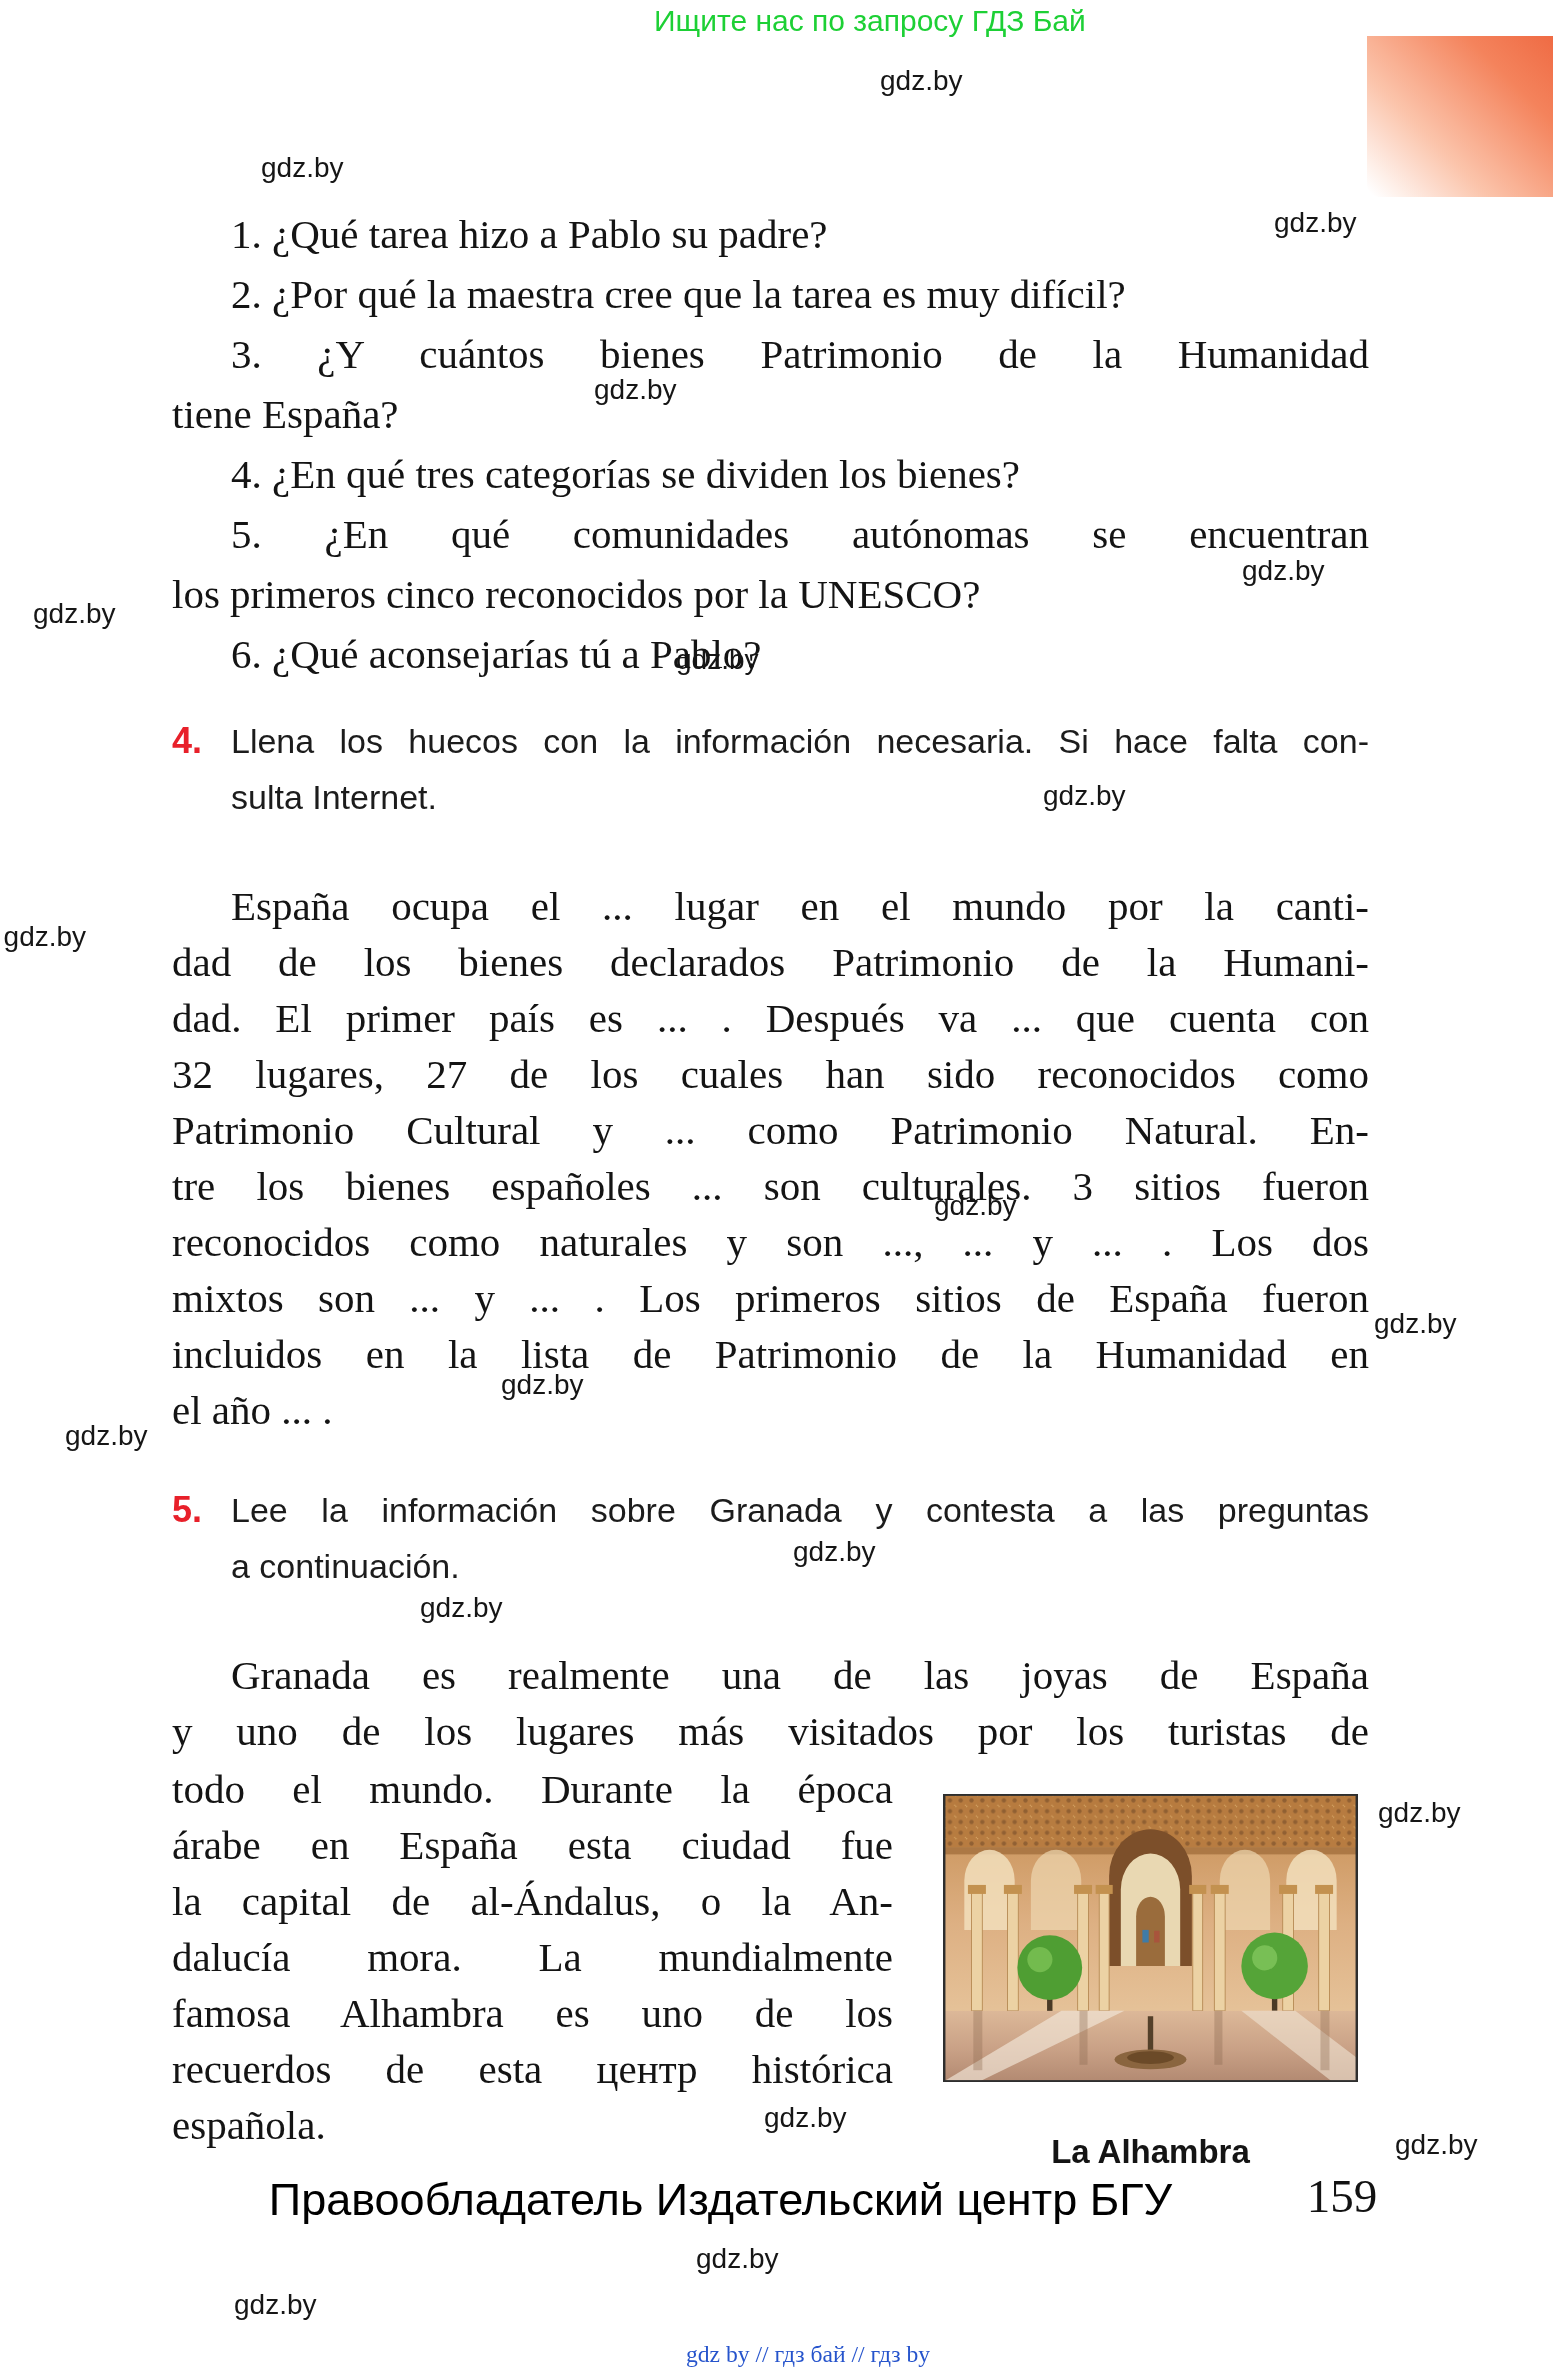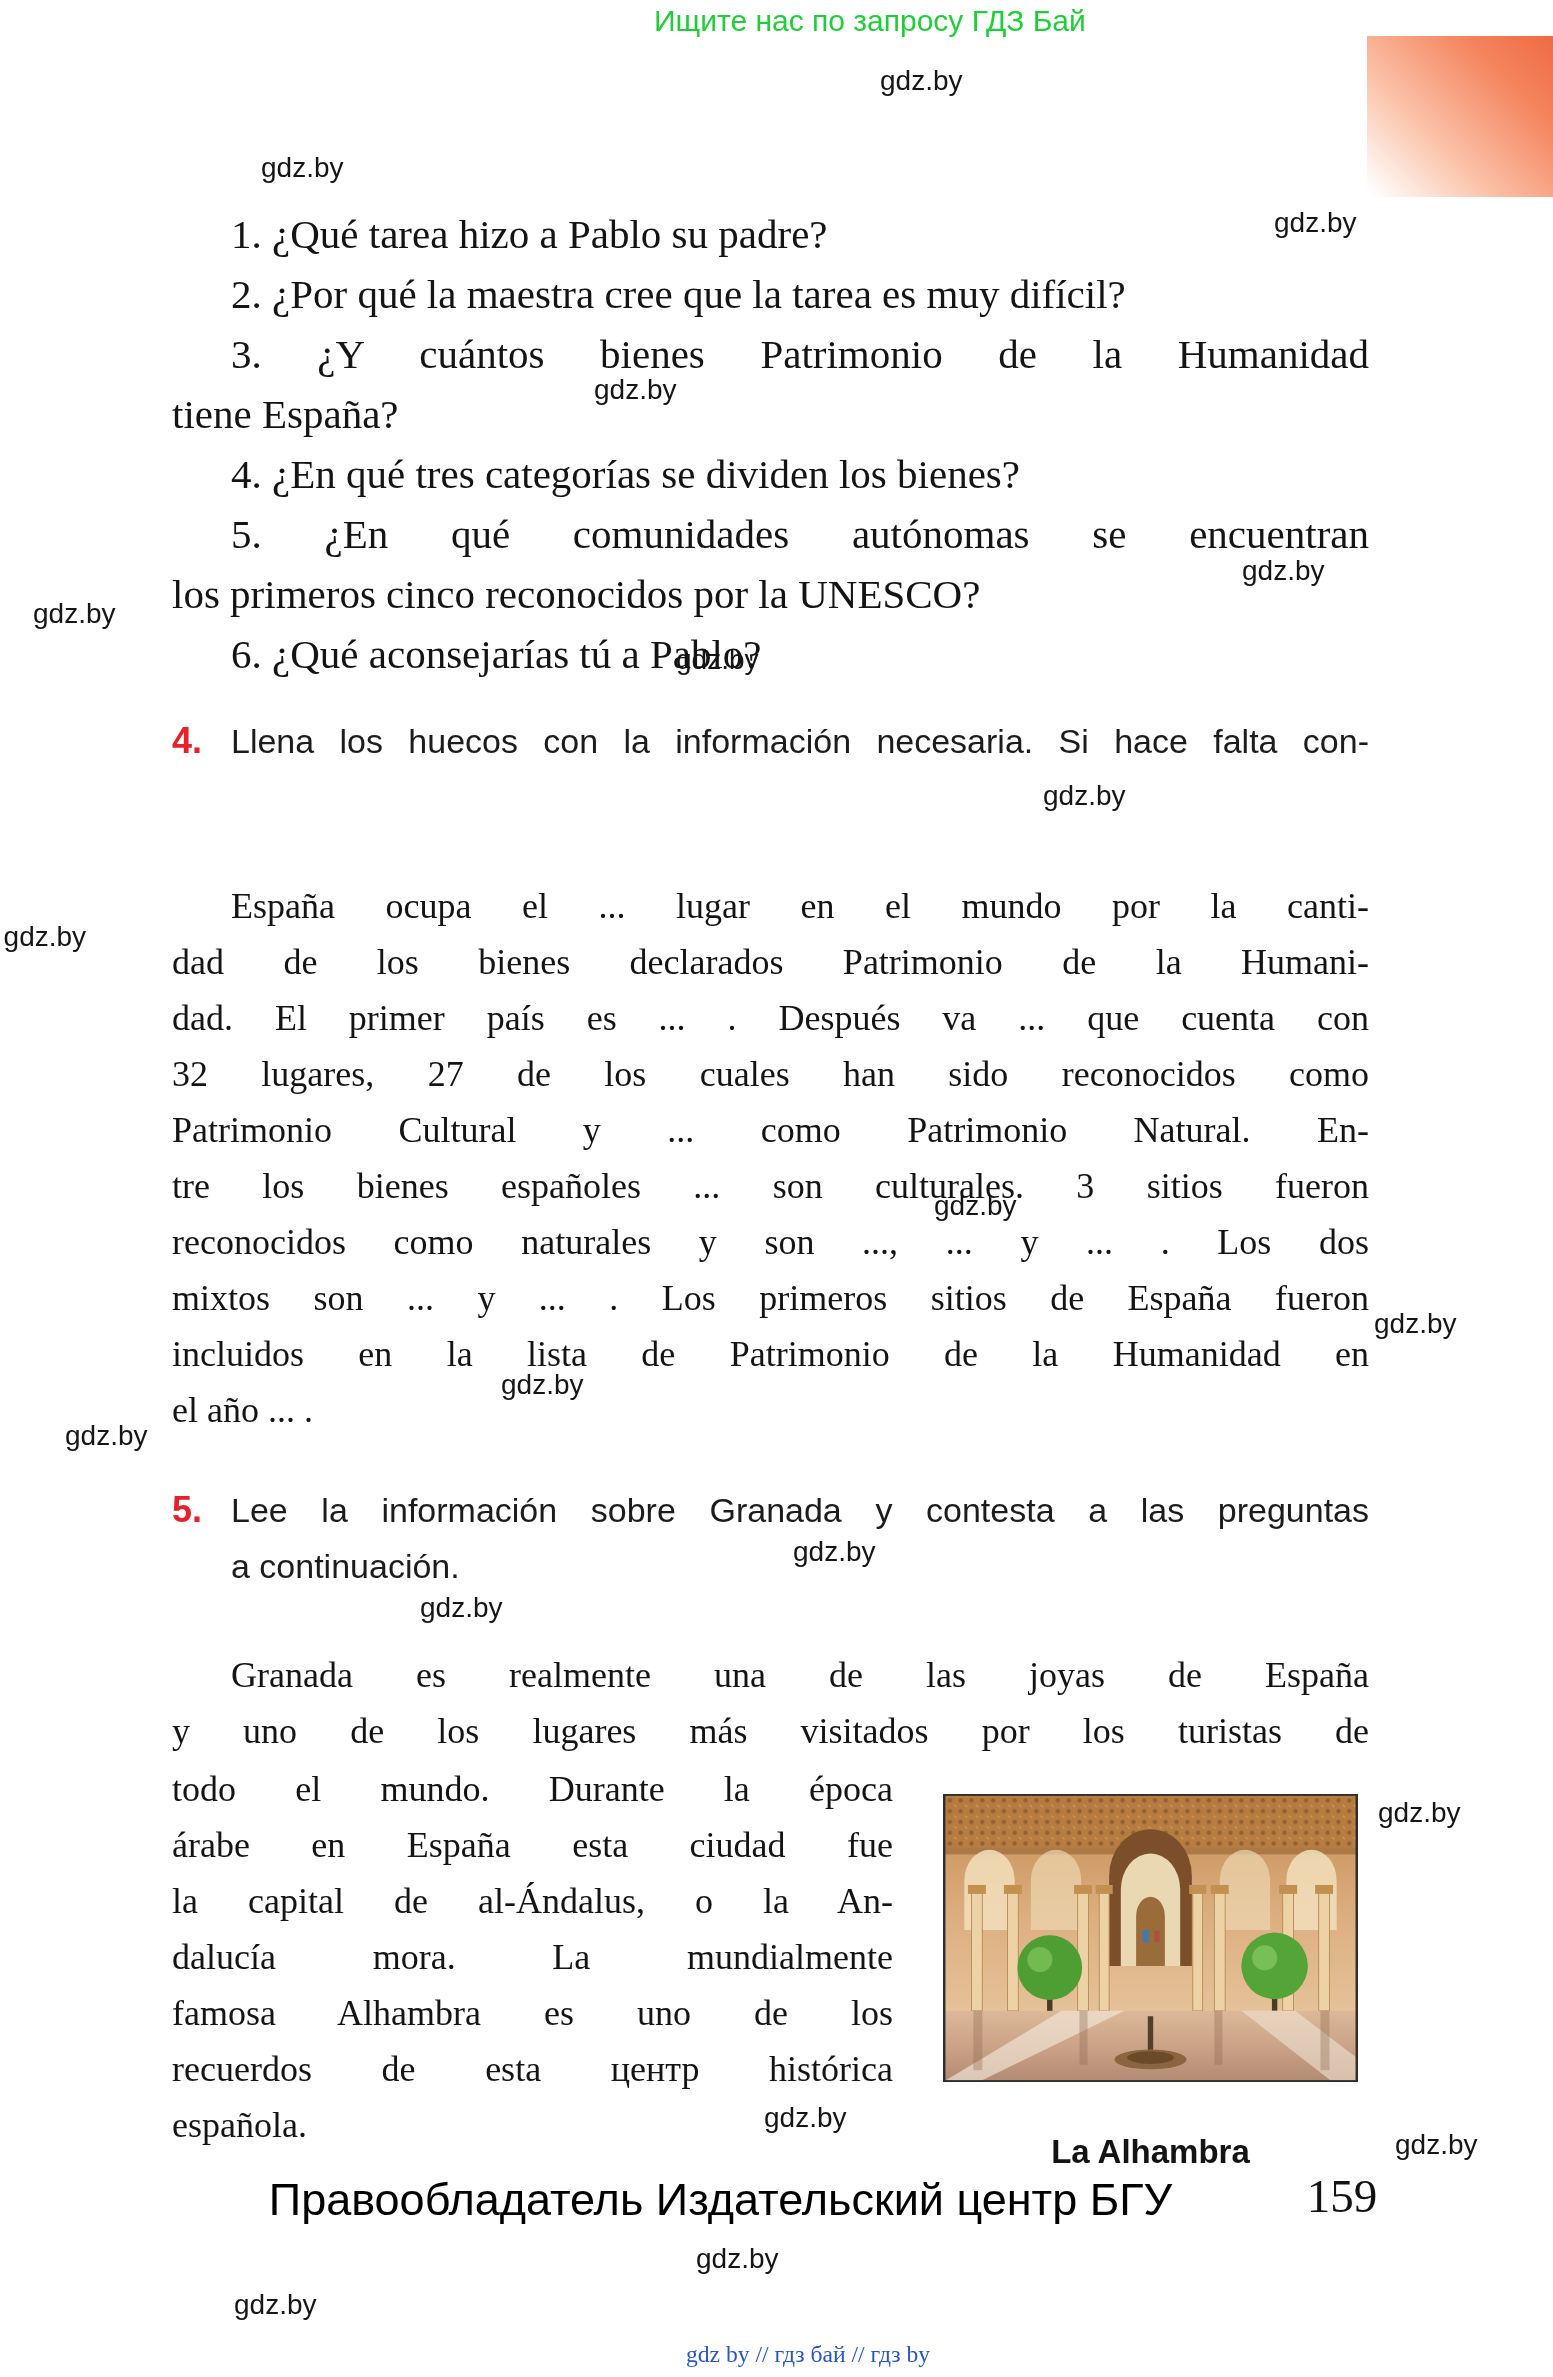--- a/index.html
+++ b/index.html
@@ -1,19 +1,19 @@
 <!DOCTYPE html>
 <html style="font-size:14.5px"><head>
 <meta charset="utf-8">
 <style>
   html,body{margin:0;padding:0;background:#e9e9e9;}
   #page{position:relative;width:1553px;height:2377px;background:#ffffff;overflow:hidden;
         font-family:"Liberation Serif",serif;color:#141414;}
   
-  .serif-line{font-family:"Liberation Serif",serif;font-size:36px;line-height:56px;
+  .serif-line{font-family:"Liberation Serif",serif;font-size:41px;line-height:56px;
               white-space:nowrap;color:#141414;}
   .qline{font-size:41px;line-height:60px;}
   .jl{white-space:normal;text-align:justify;text-align-last:justify;}
   .ind{padding-left:59px;}
   .sans-line{font-family:"Liberation Sans",sans-serif;font-size:34px;line-height:56px;
              font-weight:500;color:#1c1c1c;white-space:nowrap;}
   .abs{position:absolute;}
   
   .wm{position:absolute;font-family:"Liberation Sans",sans-serif;font-size:28px;
       color:#161616;white-space:nowrap;}
@@ -78,20 +78,21 @@
     <div class="serif-line qline ind">4. ¿En qué tres categorías se dividen los bienes?</div>
     <div class="serif-line qline ind jl">5. ¿En qué comunidades autónomas se encuentran</div>
     <div class="serif-line qline">los primeros cinco reconocidos por la UNESCO?</div>
     <div class="serif-line qline ind">6. ¿Qué aconsejarías tú a Pablo?</div>
   </div>
 
   <div class="ex" style="left:172px;top:713px;width:1197px;">
     <div class="ex-num" style="color:#e8202a;">4.</div>
     <div class="ex-body">
       <div class="sans-line jl">Llena los huecos con la información necesaria. Si hace falta con-</div>
+      <div class="sans-line">sulta Internet.</div>
     </div>
   </div>
 
   <div class="abs" style="left:172px;top:878px;width:1197px;">
     <div class="serif-line ind jl">España ocupa el ... lugar en el mundo por la canti-</div>
     <div class="serif-line jl">dad de los bienes declarados Patrimonio de la Humani-</div>
     <div class="serif-line jl">dad. El primer país es ... . Después va ... que cuenta con</div>
     <div class="serif-line jl">32 lugares, 27 de los cuales han sido reconocidos como</div>
     <div class="serif-line jl">Patrimonio Cultural y ... como Patrimonio Natural. En-</div>
     <div class="serif-line jl">tre los bienes españoles ... son culturales. 3 sitios fueron</div>

